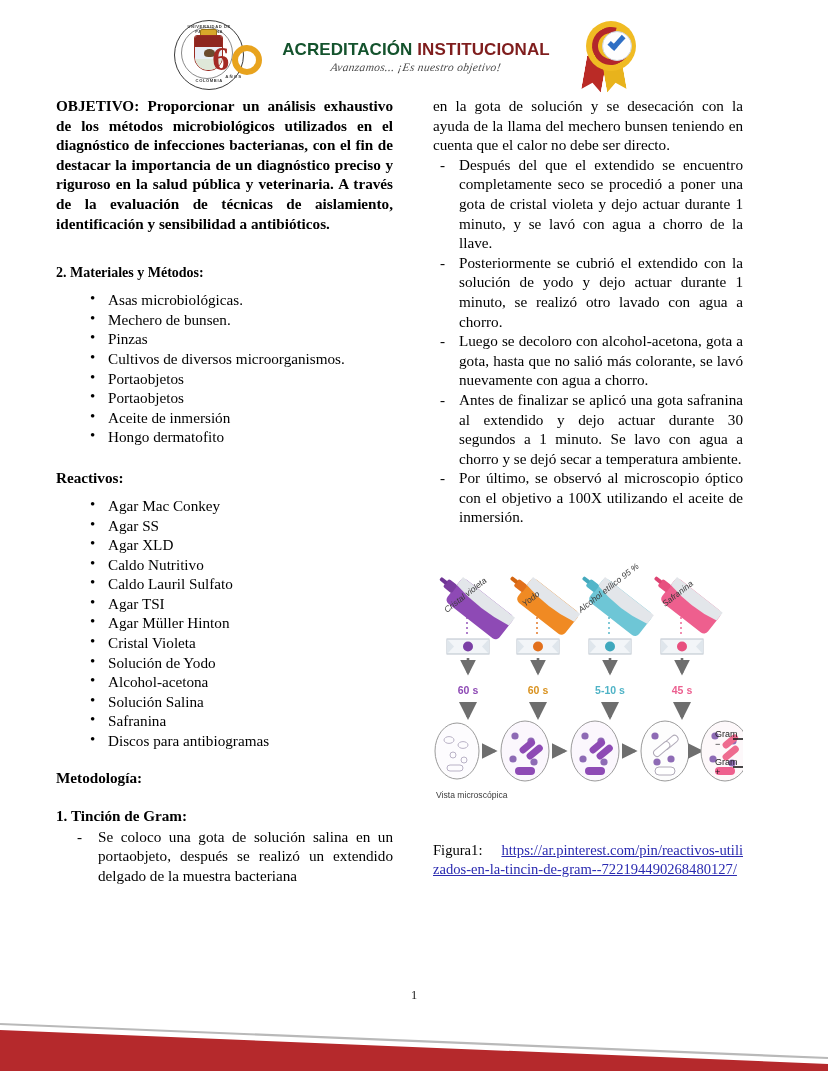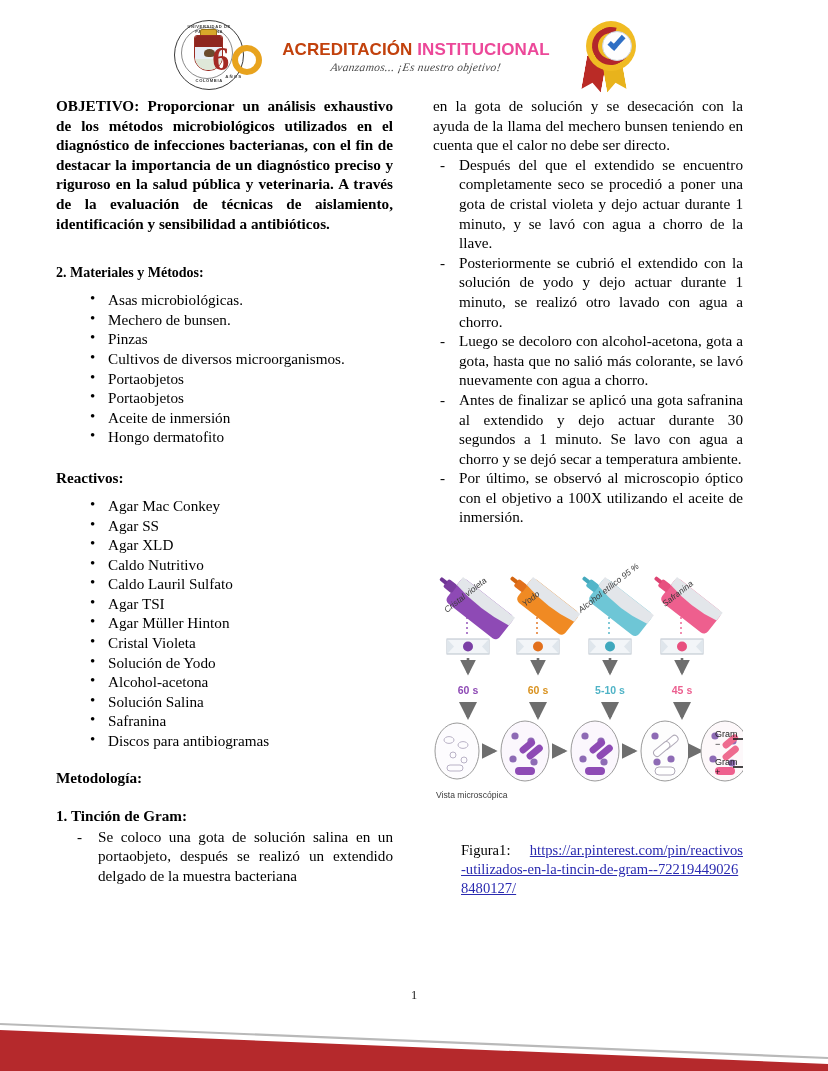--- a/index.html
+++ b/index.html
@@ -67,22 +67,22 @@
     position:absolute; left:13px; top:34px;
     font-family:"Liberation Sans", sans-serif; font-size:4.4px;
     letter-spacing:1.1px; color:#444; font-weight:bold;
   }
 
   .accred { flex:none; text-align:center; padding-top:2px; }
   .accred-line1 {
     font-family:"Liberation Sans", sans-serif;
     font-size:17px; font-weight:bold; letter-spacing:0.1px; white-space:nowrap;
   }
-  .accred-line1 .grey { color:#c2410c;margin-top:44px; }
-  .accred-line1 .red  { color:#ec4899; }
+  .accred-line1 .grey { color:#14532d;margin-top:44px; }
+  .accred-line1 .red  { color:#7f1d1d; }
   .accred-line2 {
     font-family:"Liberation Serif", serif;
     font-style:italic; font-size:11.5px; color:#4a4a4a;
     letter-spacing:0.3px; margin-top:1px; white-space:nowrap;
     transform: skewX(-9deg);
   }
 
   .badge { position:relative; width:92px; height:76px; flex:none; }
   .badge .rib-l, .badge .rib-r {
     position:absolute; bottom:2px; width:20px; height:34px;
@@ -152,21 +152,21 @@
     content:"-"; position:absolute; left:-21px; top:0;
   }
   .col-right ul.dashes { padding-left:26px; margin-top:0; }
   .col-right ul.dashes li:before { left:-19px; }
 
   
   .figure-wrap { position:relative; margin-top:28px; width:310px; height:280px; }
   .gram-svg { display:block; width:310px; height:280px; }
 
   .fig-caption {
-    margin-top:6px; font-size:14.6px; line-height:19px; text-align:justify;margin-left:28px;
+    margin-top:6px; font-size:14.6px; line-height:19px; text-align:justify;
   }
   .fig-caption .lbl { color:#000; }
   .fig-caption .link {
     color:#2a2ab0; text-decoration:underline; word-break:break-all;
   }
 
   
   .page-number {
     position:absolute; left:0; top:988px; width:828px; text-align:center;
     font-size:12.5px; color:#222;

